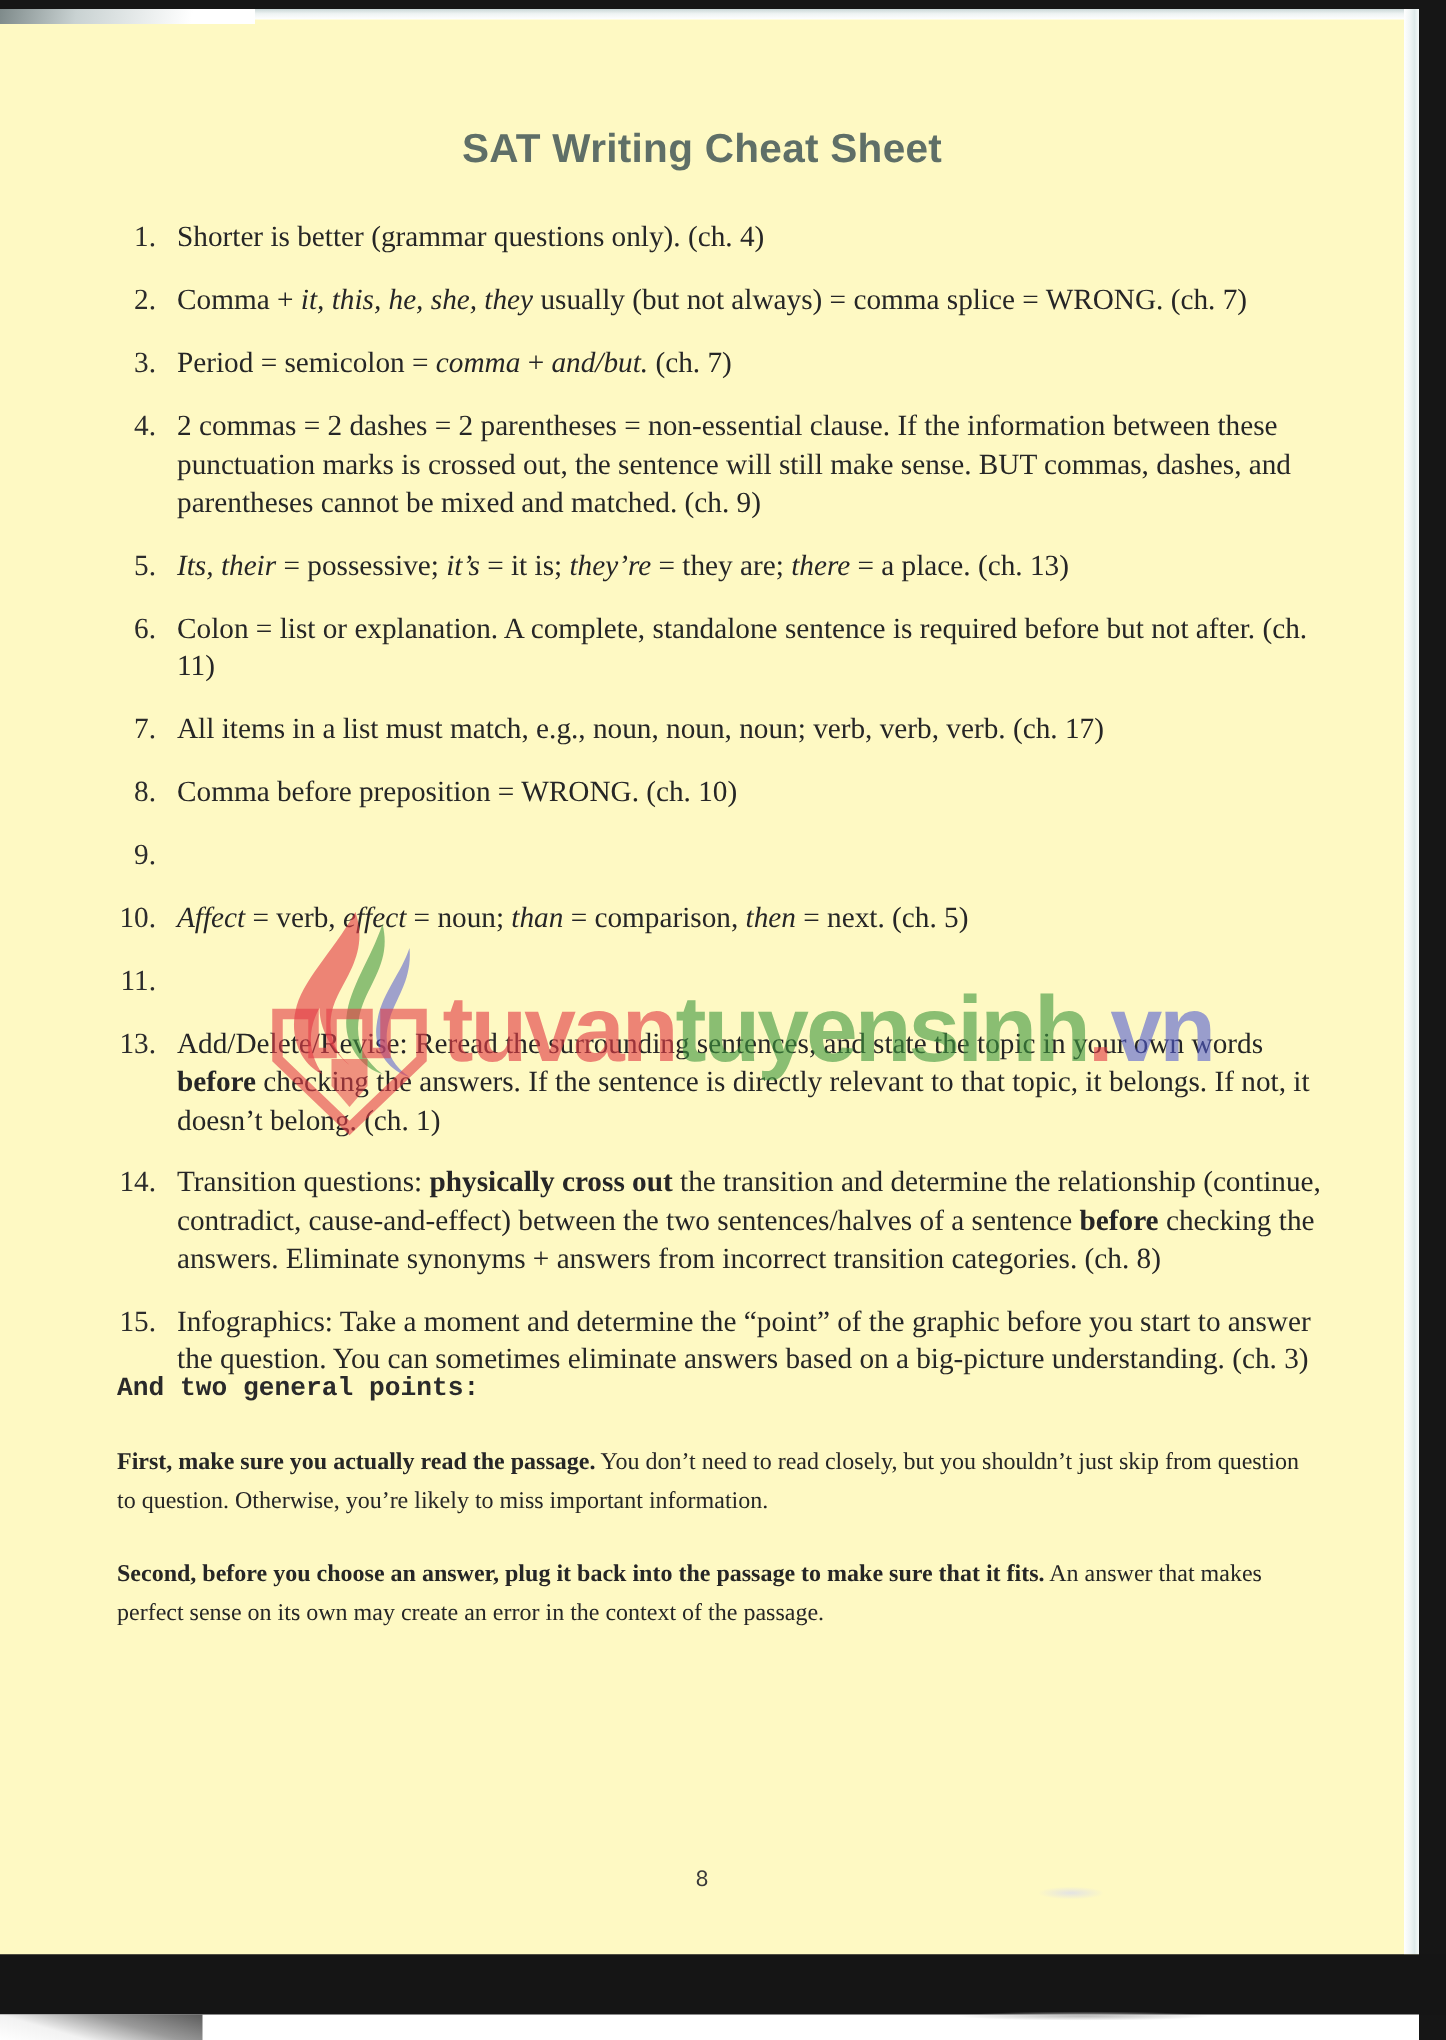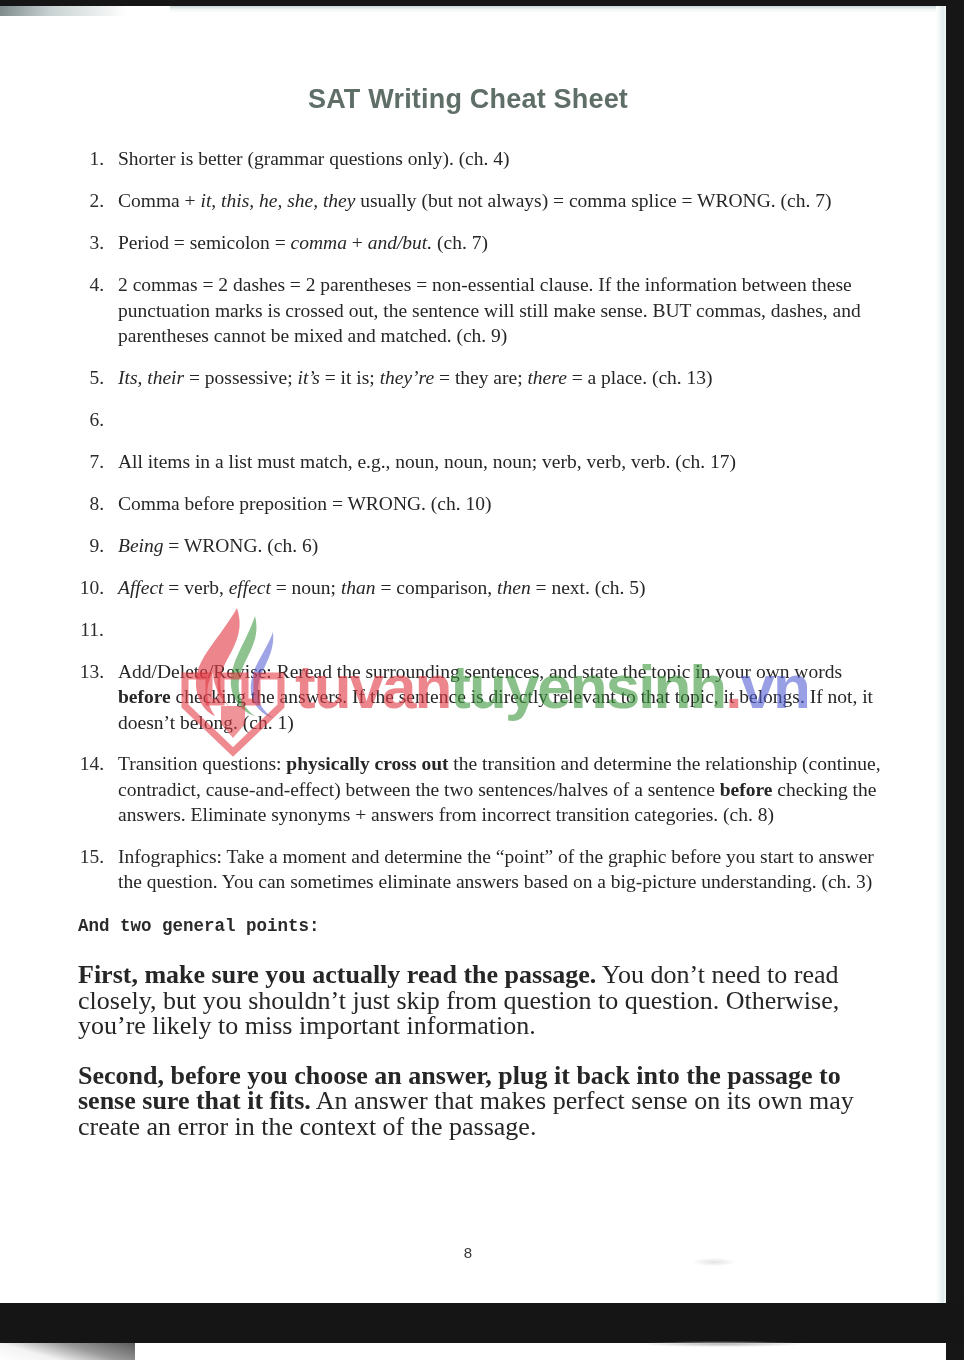--- a/index.html
+++ b/index.html
@@ -9,21 +9,21 @@
     font-family:"Liberation Serif", serif;
     overflow:hidden;
     position:relative;
   }
 
   
   #scan-page{
     position:absolute;
     left:0; top:6px;
     width:946px; height:1297px;
-    background:#ffffff;
+    background:#fef9c3;
     overflow:hidden;
   }
   
   #scan-edge-right{
     position:absolute; top:0; right:0; width:10px; height:100%;
     background:linear-gradient(to right,#ffffff 0%,#eef4f4 45%,#dfeaea 70%,#f6fafa 100%);
   }
   #scan-edge-top{
     position:absolute; top:0; left:0; width:100%; height:7px;
     background:linear-gradient(to bottom,#c9d6d6 0%,#eef3f3 45%,#ffffff 100%);
@@ -111,21 +111,21 @@
     left:78px; top:910px; width:790px;
   }
   #closing-heading{
     font-family:Liberation Mono, monospace;
     font-weight:bold;
     font-size:17.5px;
     color:#2a2a2a;
     margin-bottom:26px;
   }
   .closing-para{
-    font-size:26px;
+    font-size:16px;
     line-height:25.5px;
     color:#262626;
     margin-bottom:24px;
   }
   .closing-para b{font-weight:bold;}
 
   #page-number{
     position:absolute;
     left:0; top:1238px; width:936px;
     text-align:center;
@@ -195,32 +195,32 @@
         <div class="rule-row">
           <span class="rule-num">4.</span>
           <span class="rule-text">2 commas = 2 dashes = 2 parentheses = non-essential clause. If the information between these punctuation marks is crossed out, the sentence will still make sense. BUT commas, dashes, and parentheses cannot be mixed and matched. (ch. 9)</span>
         </div>
         <div class="rule-row">
           <span class="rule-num">5.</span>
           <span class="rule-text"><i>Its, their</i> = possessive; <i>it’s</i> = it is; <i>they’re</i> = they are; <i>there</i> = a place. (ch. 13)</span>
         </div>
         <div class="rule-row">
           <span class="rule-num">6.</span>
+          <span class="rule-text">Colon = list or explanation. A complete, standalone sentence is required before but not after. (ch. 11)</span>
         </div>
         <div class="rule-row">
           <span class="rule-num">7.</span>
           <span class="rule-text">All items in a list must match, e.g., noun, noun, noun; verb, verb, verb. (ch. 17)</span>
         </div>
         <div class="rule-row">
           <span class="rule-num">8.</span>
           <span class="rule-text">Comma before preposition = WRONG. (ch. 10)</span>
         </div>
         <div class="rule-row">
           <span class="rule-num">9.</span>
-          <span class="rule-text"><i>Being</i> = WRONG. (ch. 6)</span>
         </div>
         <div class="rule-row">
           <span class="rule-num">10.</span>
           <span class="rule-text"><i>Affect</i> = verb, <i>effect</i> = noun; <i>than</i> = comparison, <i>then</i> = next. (ch. 5)</span>
         </div>
         <div class="rule-row">
           <span class="rule-num">11.</span>
         </div>
         <div class="rule-row">
           <span class="rule-num">13.</span>
@@ -233,21 +233,21 @@
         <div class="rule-row">
           <span class="rule-num">15.</span>
           <span class="rule-text">Infographics: Take a moment and determine the “point” of the graphic before you start to answer the question. You can sometimes eliminate answers based on a big-picture understanding. (ch. 3)</span>
         </div>
       </div>
 
     <div id="closing">
       <div id="closing-heading">And two general points:</div>
       <div id="closing-paragraphs">
           <div class="closing-para"><b>First, make sure you actually read the passage.</b> You don’t need to read closely, but you shouldn’t just skip from question to question. Otherwise, you’re likely to miss important information.</div>
-          <div class="closing-para"><b>Second, before you choose an answer, plug it back into the passage to sense sure that it fits.</b> An answer that makes perfect sense on its own may create an error in the context of the passage.</div>
+          <div class="closing-para"><b>Second, before you choose an answer, plug it back into the passage to make sure that it fits.</b> An answer that makes perfect sense on its own may create an error in the context of the passage.</div>
         </div>
     </div>
 
     <div id="page-number">8</div>
     <div id="scan-speck"></div>
 
     <div id="watermark">
       <svg id="watermark-logo" viewBox="0 0 150 155">
 
         <path d="M62 2 C70 26 58 42 50 58 C42 74 44 92 58 104 C48 96 38 82 38 66 C30 80 30 96 40 110 C26 104 18 86 22 68 C26 48 46 30 62 2 Z" fill="#e23c46" opacity="0.62"></path>

